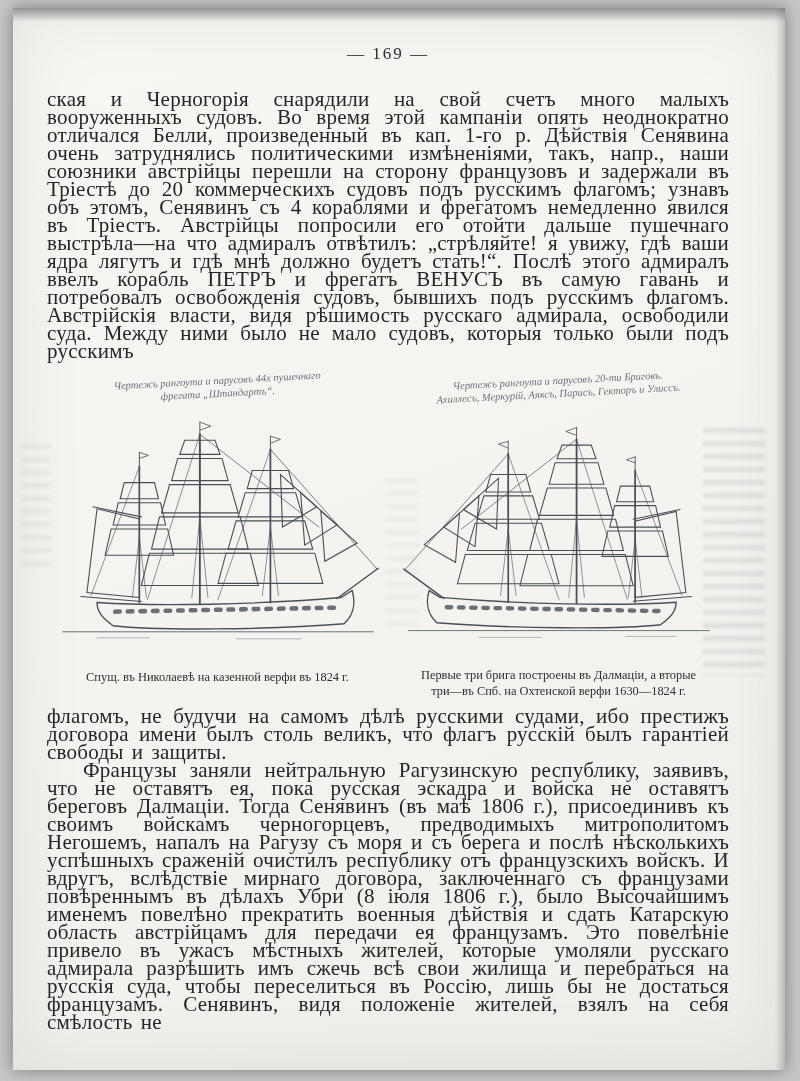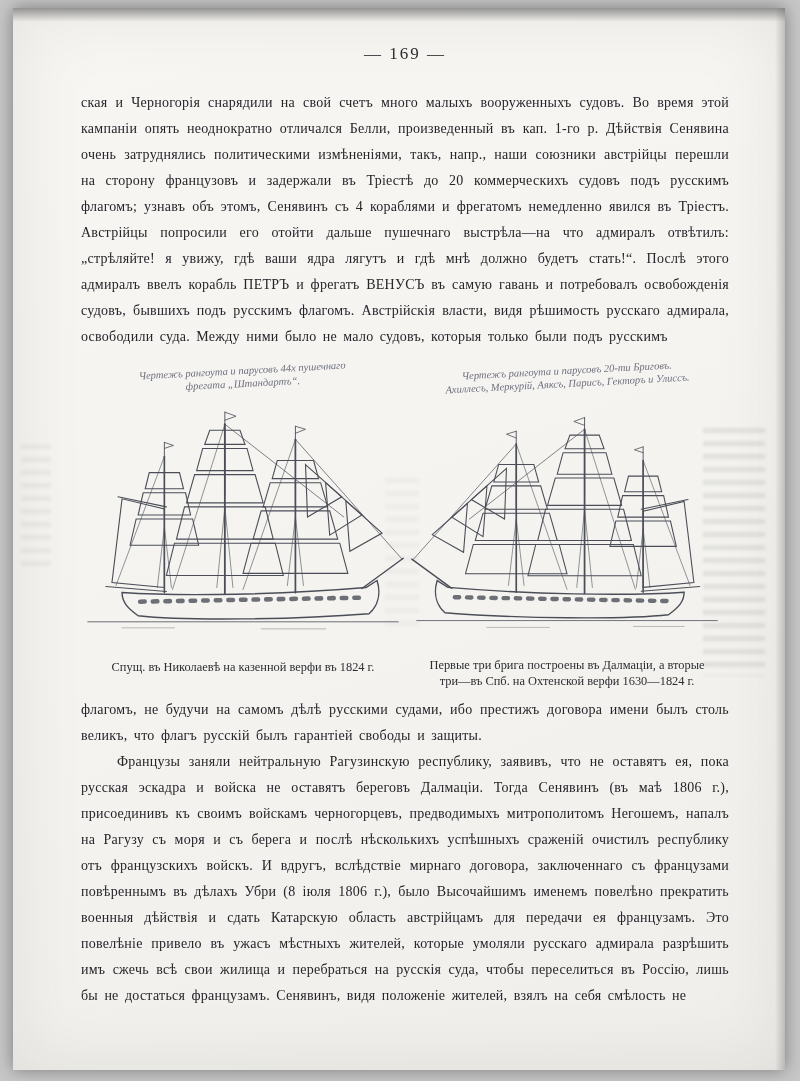--- a/index.html
+++ b/index.html
@@ -17,27 +17,27 @@
   .edge-top{
     position:absolute;left:0;top:0;width:100%;height:14px;
     background:linear-gradient(#767676,rgba(150,150,150,0));
     opacity:.75;pointer-events:none;
   }
   .edge-right{
     position:absolute;right:0;top:0;width:10px;height:100%;
     background:linear-gradient(to left,rgba(110,110,110,.35),rgba(110,110,110,0));
     pointer-events:none;
   }
-  .page-inner{padding:36px 56px 0 68px;position:relative;}
+  .page-inner{padding:36px 56px 0 34px;position:relative;}
   .page-number{
     text-align:center;font-size:17px;letter-spacing:2px;
     color:#2c2c32;margin:0 0 26px 0;
   }
   .body-text{
-    font-size:14px;line-height:26px;text-align:justify;
+    font-size:21px;line-height:18px;text-align:justify;
     color:#25252b;word-spacing:2.6px;letter-spacing:.25px;
   }
   .indent{text-indent:36px;}
   .fig-row{display:flex;margin:14px 0 8px 0;}
   .fig{width:50%;display:flex;flex-direction:column;align-items:center;position:relative;}
   .hand{
     font-style:italic;font-size:10.5px;line-height:13px;color:#6e7080;
     transform:rotate(-3deg);text-align:center;min-height:28px;margin-bottom:2px;
   }
   .ship-svg{width:332px;height:252px;}

